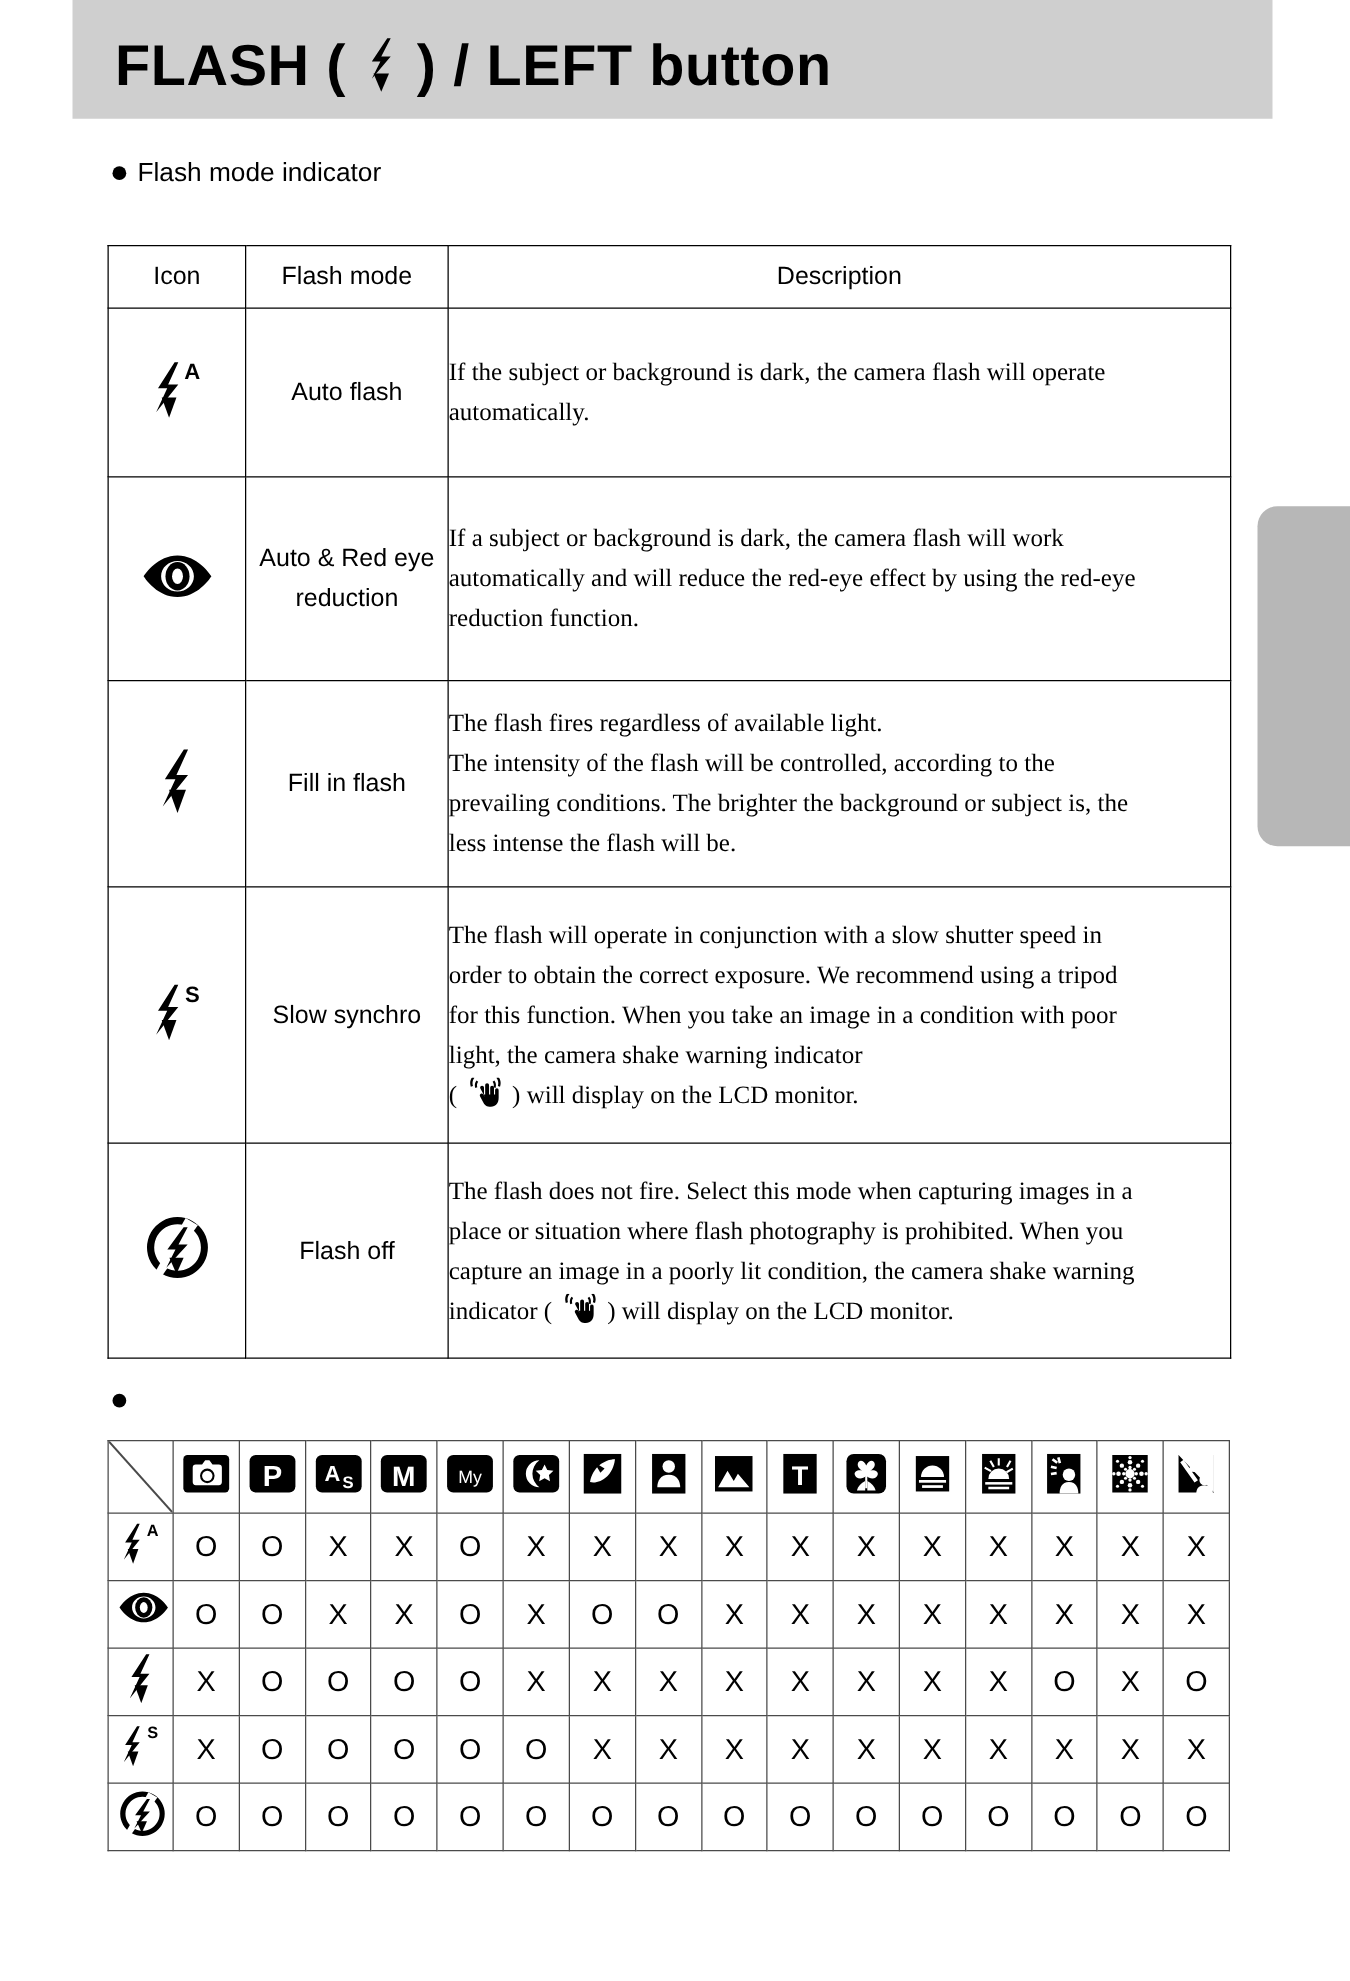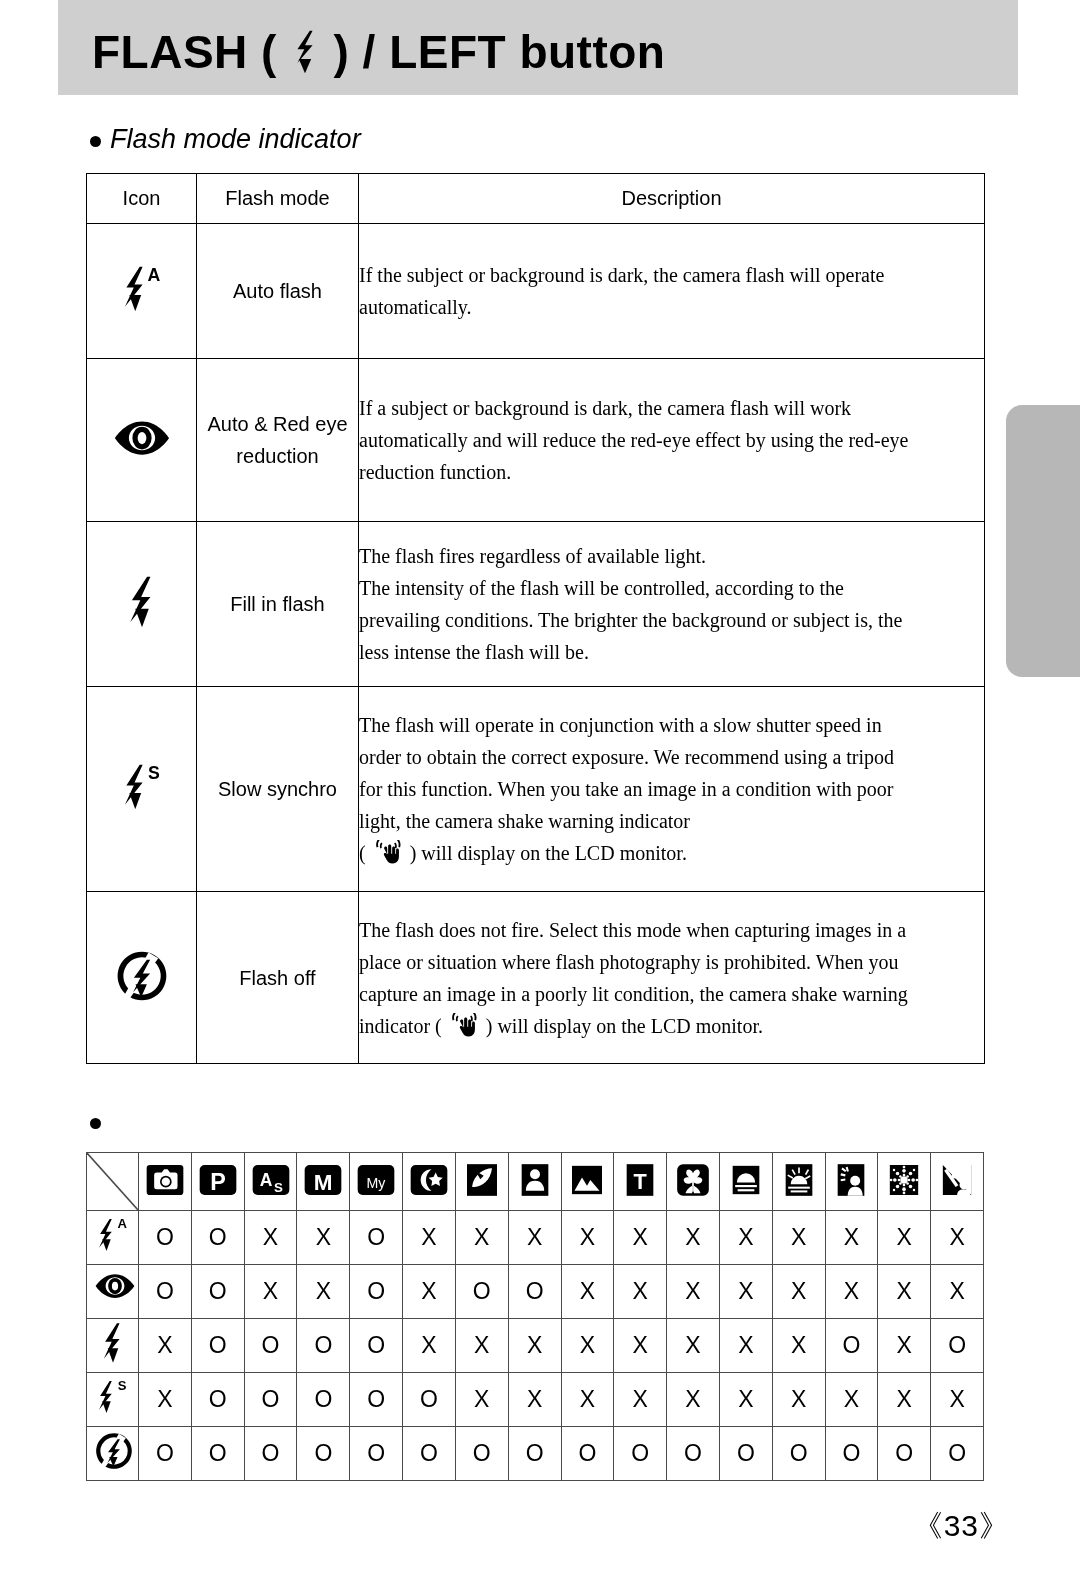--- a/index.html
+++ b/index.html
@@ -38,40 +38,39 @@
     display: inline-block;
     vertical-align: -6px;
     width: 30px; height: 44px;
     position: relative;
   }
   .title-flashglyph svg { position: absolute; left: 0; top: 0; }
 
   
   .bullet-heading {
     position: absolute;
-    font-size: 27px;
+    font-size: 21px;
     line-height: 26px;
     white-space: nowrap;
-    font-style: italic;
   }
   .bullet-dot {
     display: inline-block;
     width: 11px; height: 11px;
     border-radius: 50%;
     background: #000;
     margin-right: 9px;
     vertical-align: 1px;
   }
   #heading-flash-mode-indicator { left: 90px; top: 126px; }
   #heading-available-flash-mode { left: 90px; top: 1108px; }
 
   
   #flash-mode-table {
     position: absolute;
-    left: 86px; top: 173px;
+    left: 86px; top: 196px;
     width: 898px;
     border-collapse: collapse;
     table-layout: fixed;
   }
   #flash-mode-table td, #flash-mode-table th {
     border: 1.6px solid #000;
     padding: 0;
     vertical-align: middle;
     font-weight: normal;
   }
@@ -660,15 +659,14 @@
           <td class="mx-val">O</td>
           <td class="mx-val">O</td>
           <td class="mx-val">O</td>
           <td class="mx-val">O</td>
           <td class="mx-val">O</td>
           <td class="mx-val">O</td>
         </tr>
       </tbody>
   </table>
 
-  <div id="page-number">《33》</div>
 
 </div>
 
 </body></html>

